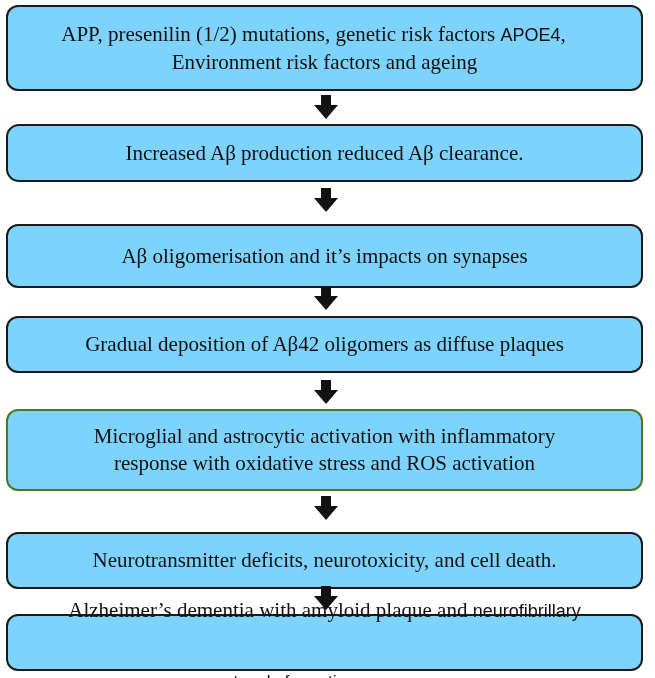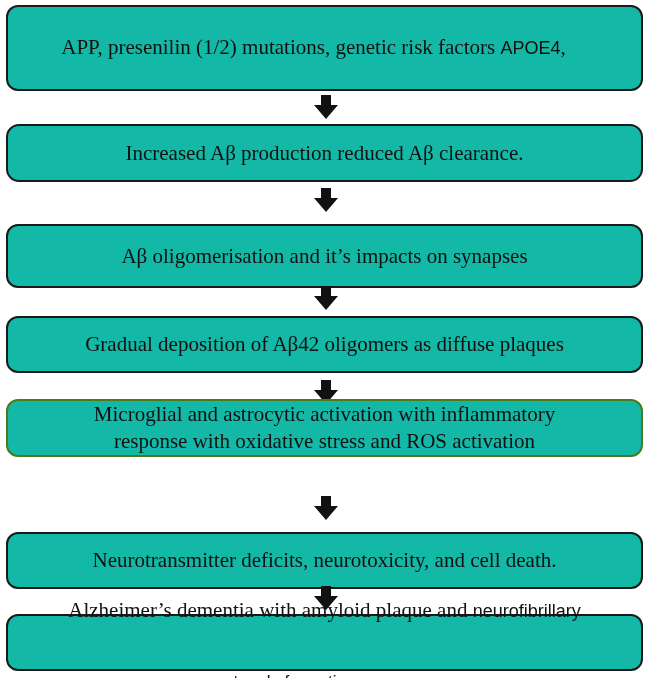--- a/index.html
+++ b/index.html
@@ -14,21 +14,21 @@
     overflow: hidden;
     font-family: "Liberation Serif", "DejaVu Serif", serif;
     color: #111111;
   }
   .box {
     position: absolute;
     left: 6px;
     width: 637px;
     border: 2.5px solid #1a1a1a;
     border-radius: 12px;
-    background: #14b8a6;
+    background: #7dd3fc;
     box-sizing: border-box;
     display: flex;
     flex-direction: column;
     align-items: center;
     justify-content: center;
     text-align: center;
     font-size: 21px;
     line-height: 27px;
   }
   .box.green {
@@ -40,38 +40,39 @@
     position: absolute;
     left: 314px;
     width: 24px;
     height: 24px;
   }
   #box1 { top: 5px; height: 86px; }
   #box1 .l1 { padding-right: 22px; }
   #box2 { top: 124px; height: 58px; border-radius: 13px; }
   #box3 { top: 224px; height: 64px; }
   #box4 { top: 316px; height: 57px; }
-  #box5 { top: 399px; height: 58px; }
+  #box5 { top: 409px; height: 82px; }
   #box6 { top: 532px; height: 57px; }
   #box7 { top: 614px; height: 57px; line-height: 22px; gap: 36px; }
   #box7 .l1 { margin-top: 4px; }
   #box7 .l2 { font-family: "Liberation Sans", "DejaVu Sans", sans-serif; font-size: 17px; line-height: 16px; margin-left: -60px; margin-top: 16px; }
 
   #arrow1 { top: 95px; }
   #arrow2 { top: 188px; }
   #arrow3 { top: 286px; }
   #arrow4 { top: 380px; }
   #arrow5 { top: 496px; }
   #arrow6 { top: 586px; }
 </style>
 </head>
 <body>
 
 <div class="box" id="box1">
   <span class="line l1"><span>APP, presenilin (1/2) mutations, genetic risk factors </span><span class="sans">APOE4</span><span>,</span></span>
+  <span class="line">Environment risk factors and ageing</span>
 </div>
 
 <svg class="arrow" id="arrow1" viewBox="0 0 24 24">
     <polygon points="7,0 17,0 17,10 24,10 12,24 0,10 7,10" fill="#111111"></polygon>
   </svg>
 
 <div class="box" id="box2">
   <span class="line">Increased Aβ production reduced Aβ clearance.</span>
 </div>
 

